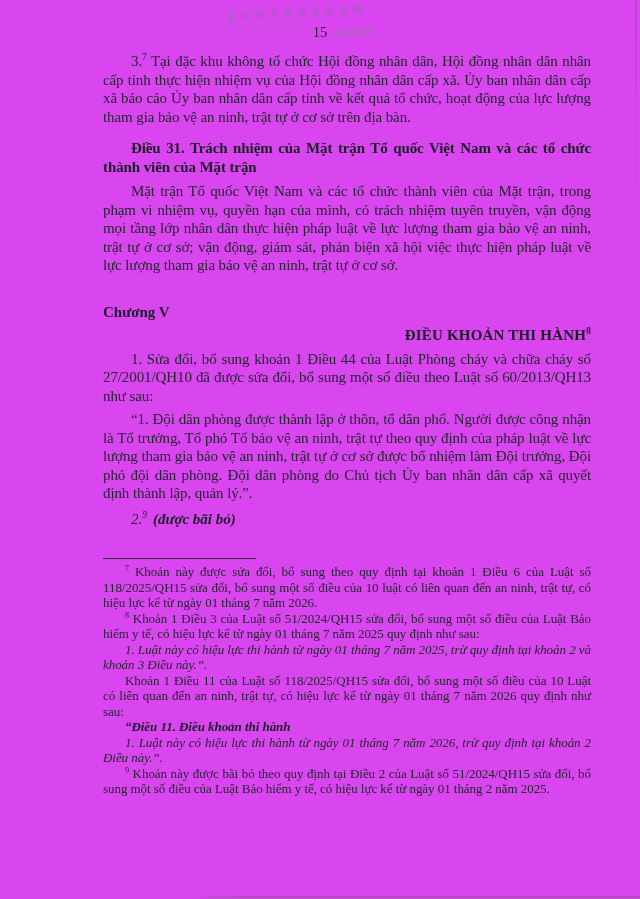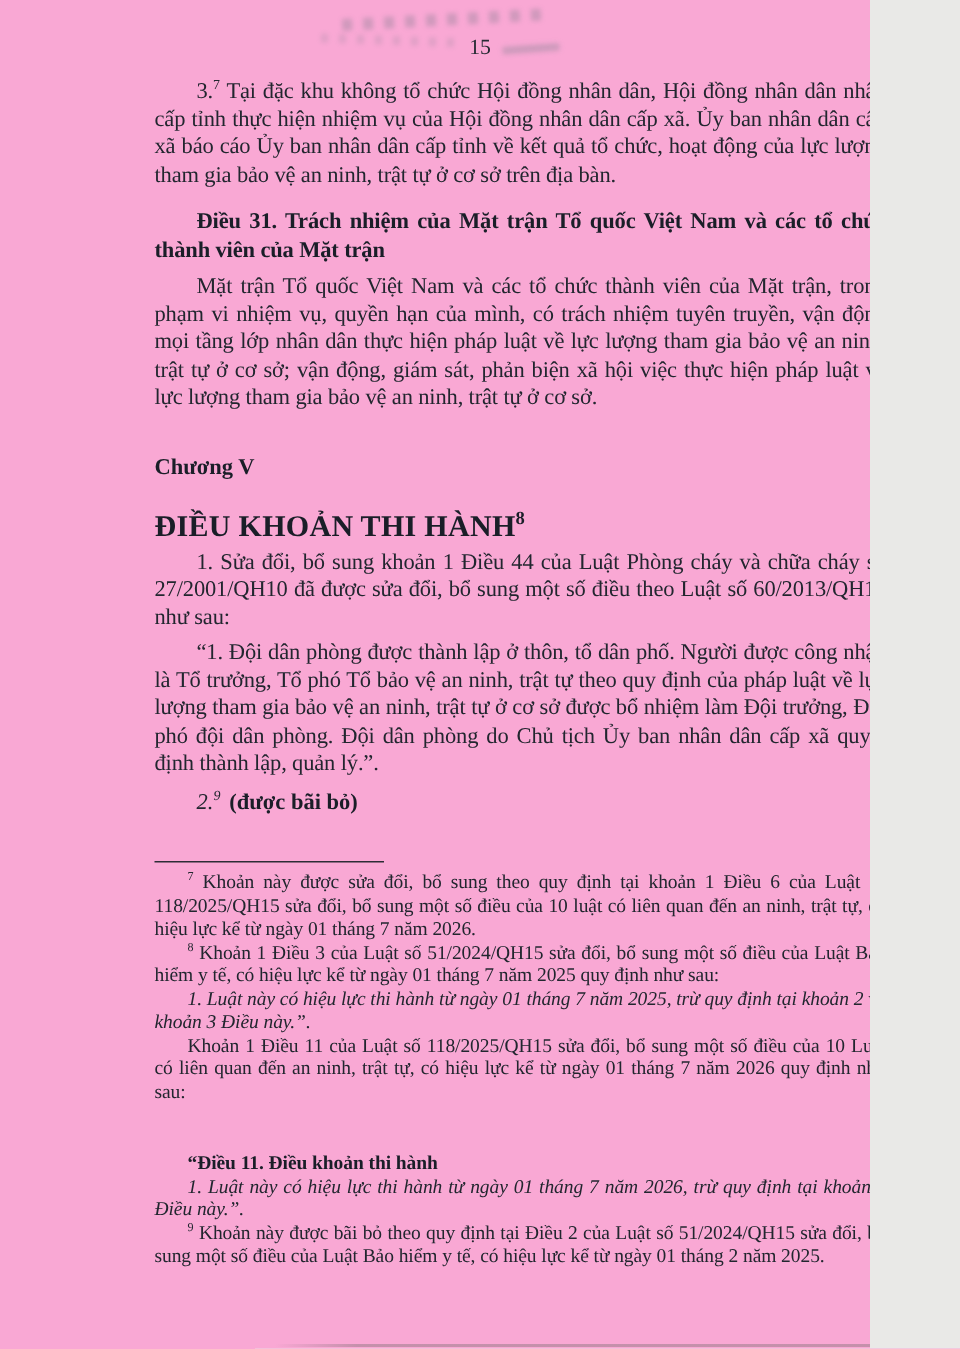--- a/index.html
+++ b/index.html
@@ -3,22 +3,22 @@
 <meta charset="utf-8">
 <style>
   html, body { margin: 0; padding: 0; }
   body {
     width: 640px; height: 899px;
     background: #e9e9e7;
     font-family: "Liberation Serif", "DejaVu Serif", serif;
   }
   .page {
     position: relative;
-    width: 580px; height: 899px;
-    background: #f9a8d4;
+    width: 640px; height: 899px;
+    background: #d946ef;
     overflow: hidden;
     color: #22262f;
   }
   
   .smudge1 {
     position: absolute; left: 228px; top: 9px; width: 140px; height: 8px;
     background: repeating-linear-gradient(90deg, rgba(112,118,132,0.55) 0 7px, rgba(112,118,132,0) 7px 14px);
     filter: blur(1.6px); transform: rotate(-3deg); opacity: .55;
   }
   .smudge2 {
@@ -52,31 +52,31 @@
   }
   .h-p { font-weight: bold; color: #1a1e28; }
   sup { font-size: 62%; vertical-align: super; line-height: 0; }
   .mt-h31 { margin-top: 13px; }
   .mt-p31 { margin-top: 6px; }
   .chapter-label {
     margin-top: 28px; text-align: left; font-weight: bold; color: #1a1e28;
     font-size: 15px; line-height: 18.5px;
   }
   .chapter-title {
-    margin-top: 21px; text-align: left; font-weight: bold; color: #1a1e28;
-    font-size: 20px; line-height: 18.5px; letter-spacing: 0.2px;
+    margin-top: 5px; text-align: right; font-weight: bold; color: #1a1e28;
+    font-size: 15px; line-height: 18.5px; letter-spacing: 0.2px;
   }
   .mt-h32 { margin-top: 11px; }
   .mt-p321 { margin-top: 5px; }
   .mt-quote { margin-top: 5px; }
   .removed-line {
     margin-top: 7px; font-size: 15px; line-height: 18.5px; text-indent: 28px;
   }
   .i  { font-style: italic; }
-  .bi { font-weight: bold; color: #1a1e28; margin-top: 32px; }
+  .bi { font-style: italic; font-weight: bold; color: #1a1e28; }
   .note-gap { margin-left: 6px; }
   .footnotes { margin-top: 30px; }
   .fn-rule {
     width: 153px; height: 0;
     border-top: 1.2px solid #2c2c35;
     margin: 0 0 5px 0;
   }
   .fn-p {
     font-size: 13px; line-height: 15.5px; letter-spacing: -0.05px;
     text-align: justify; text-indent: 22px;

